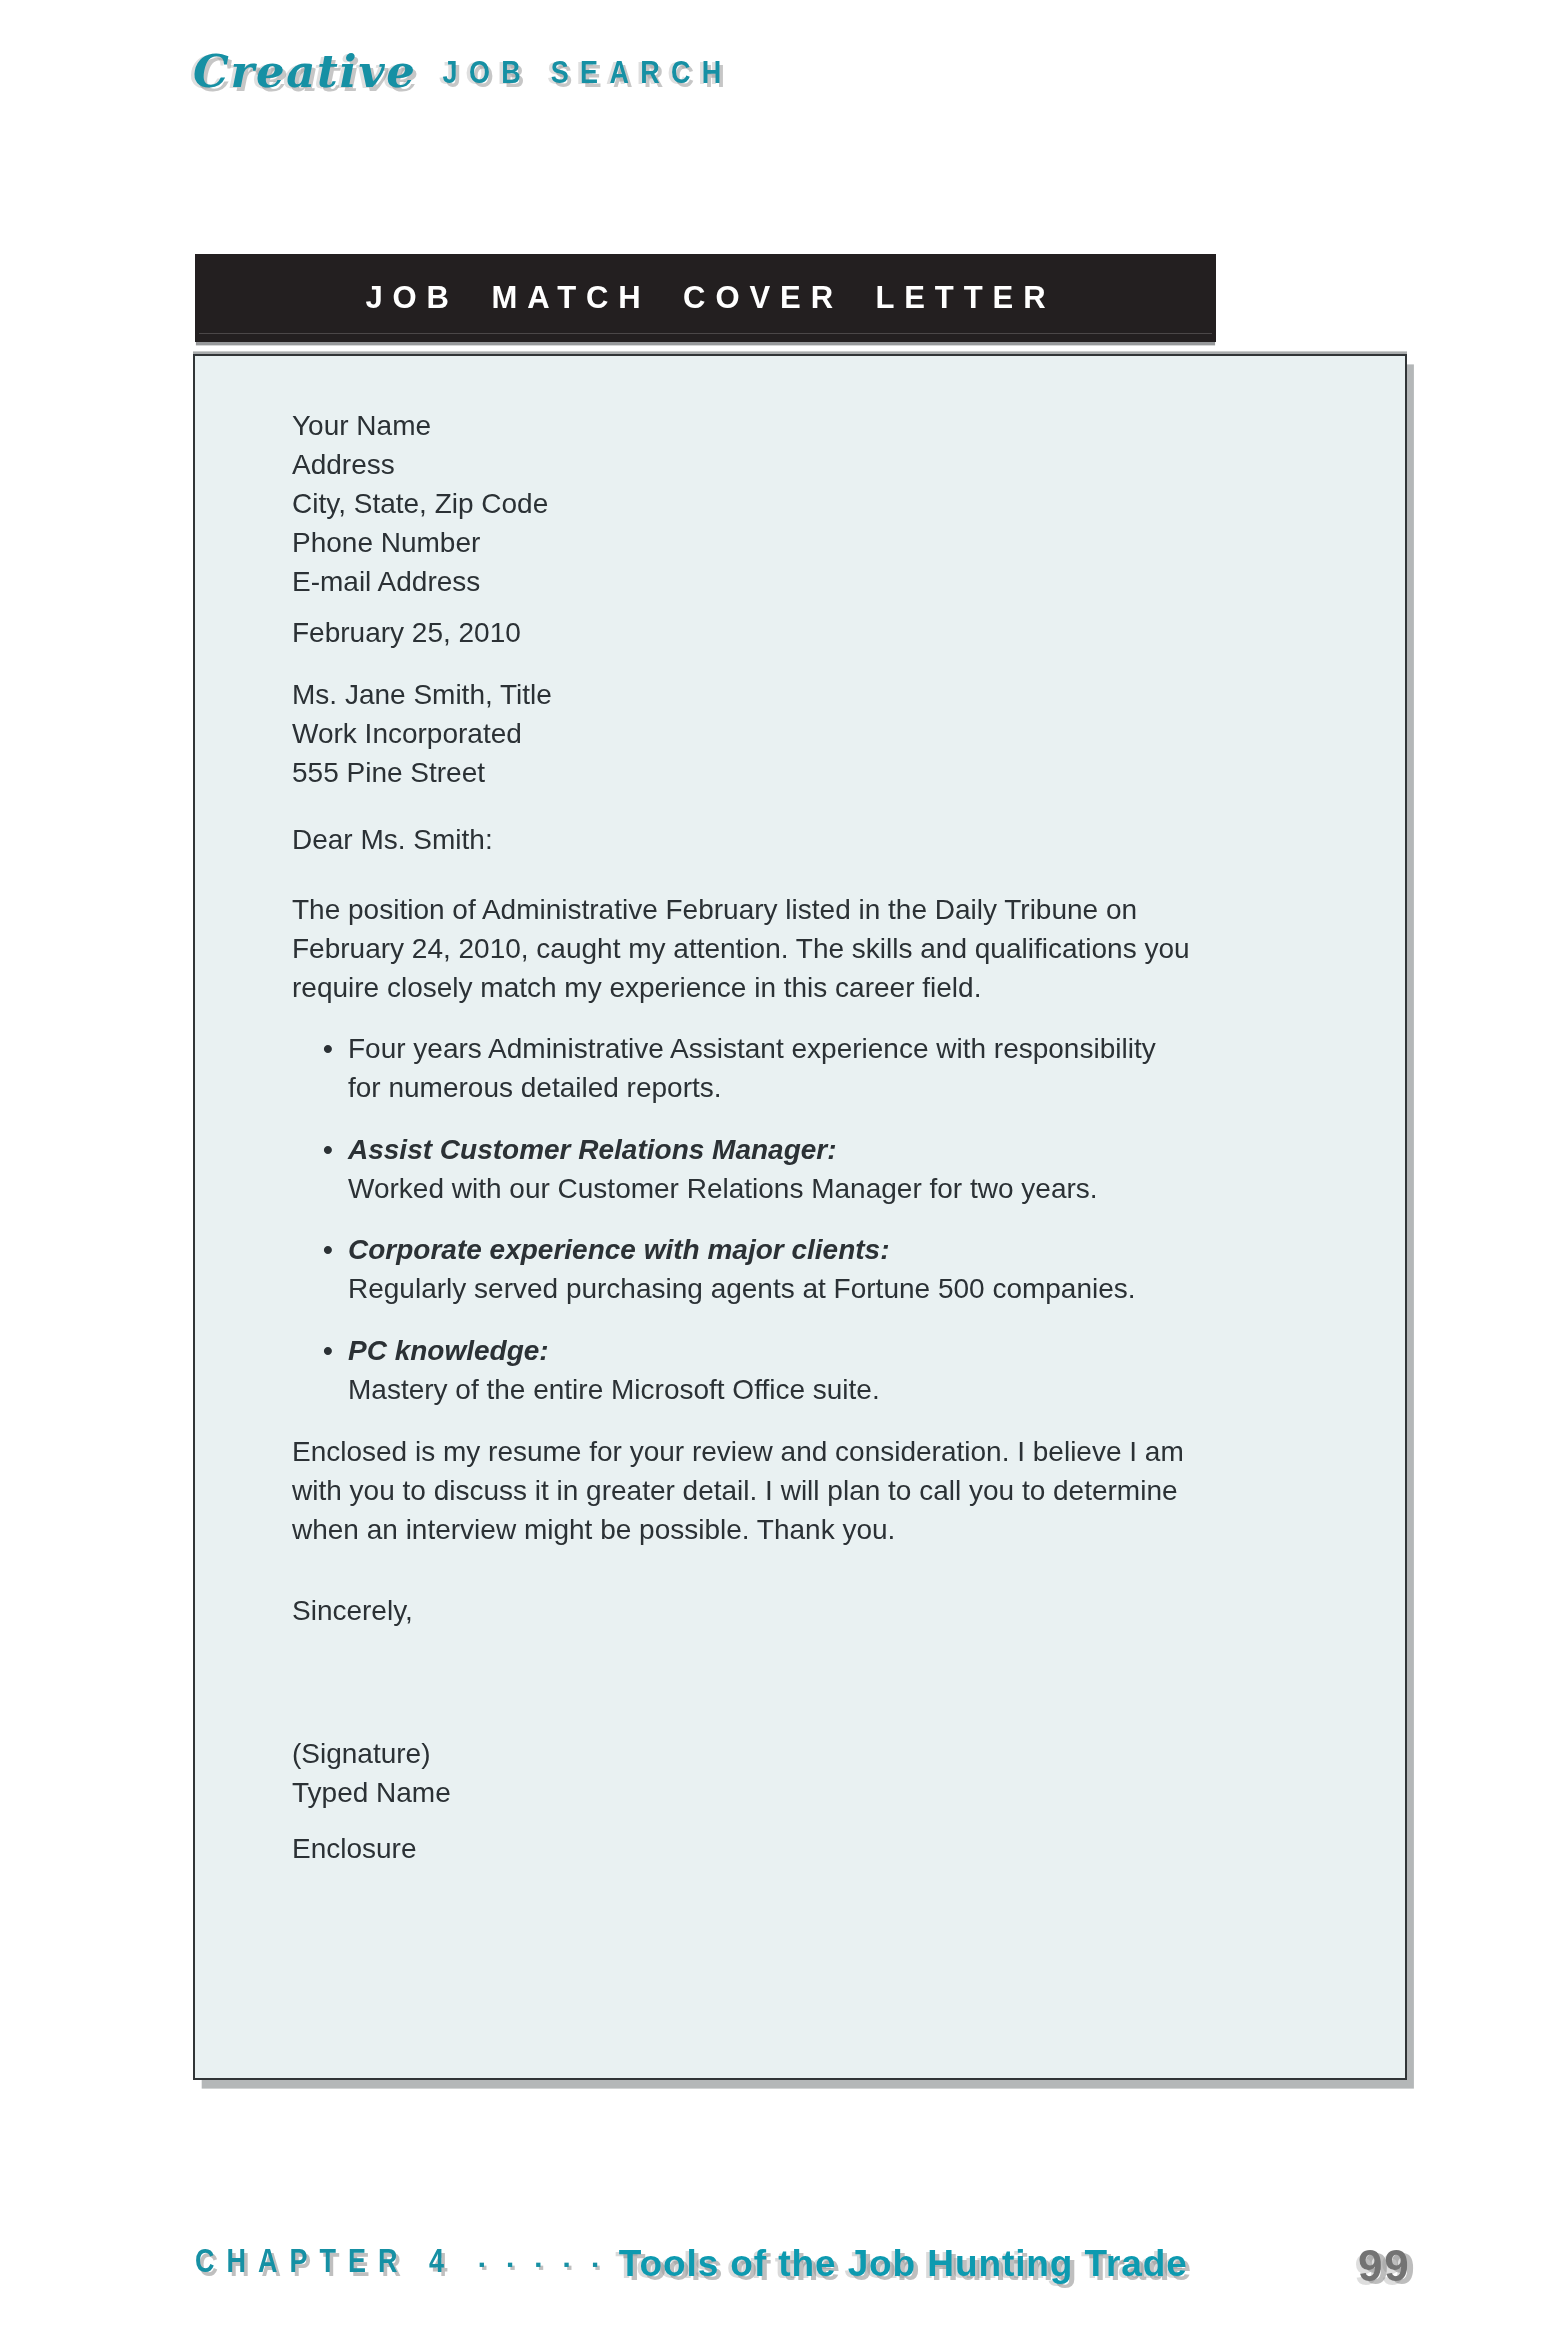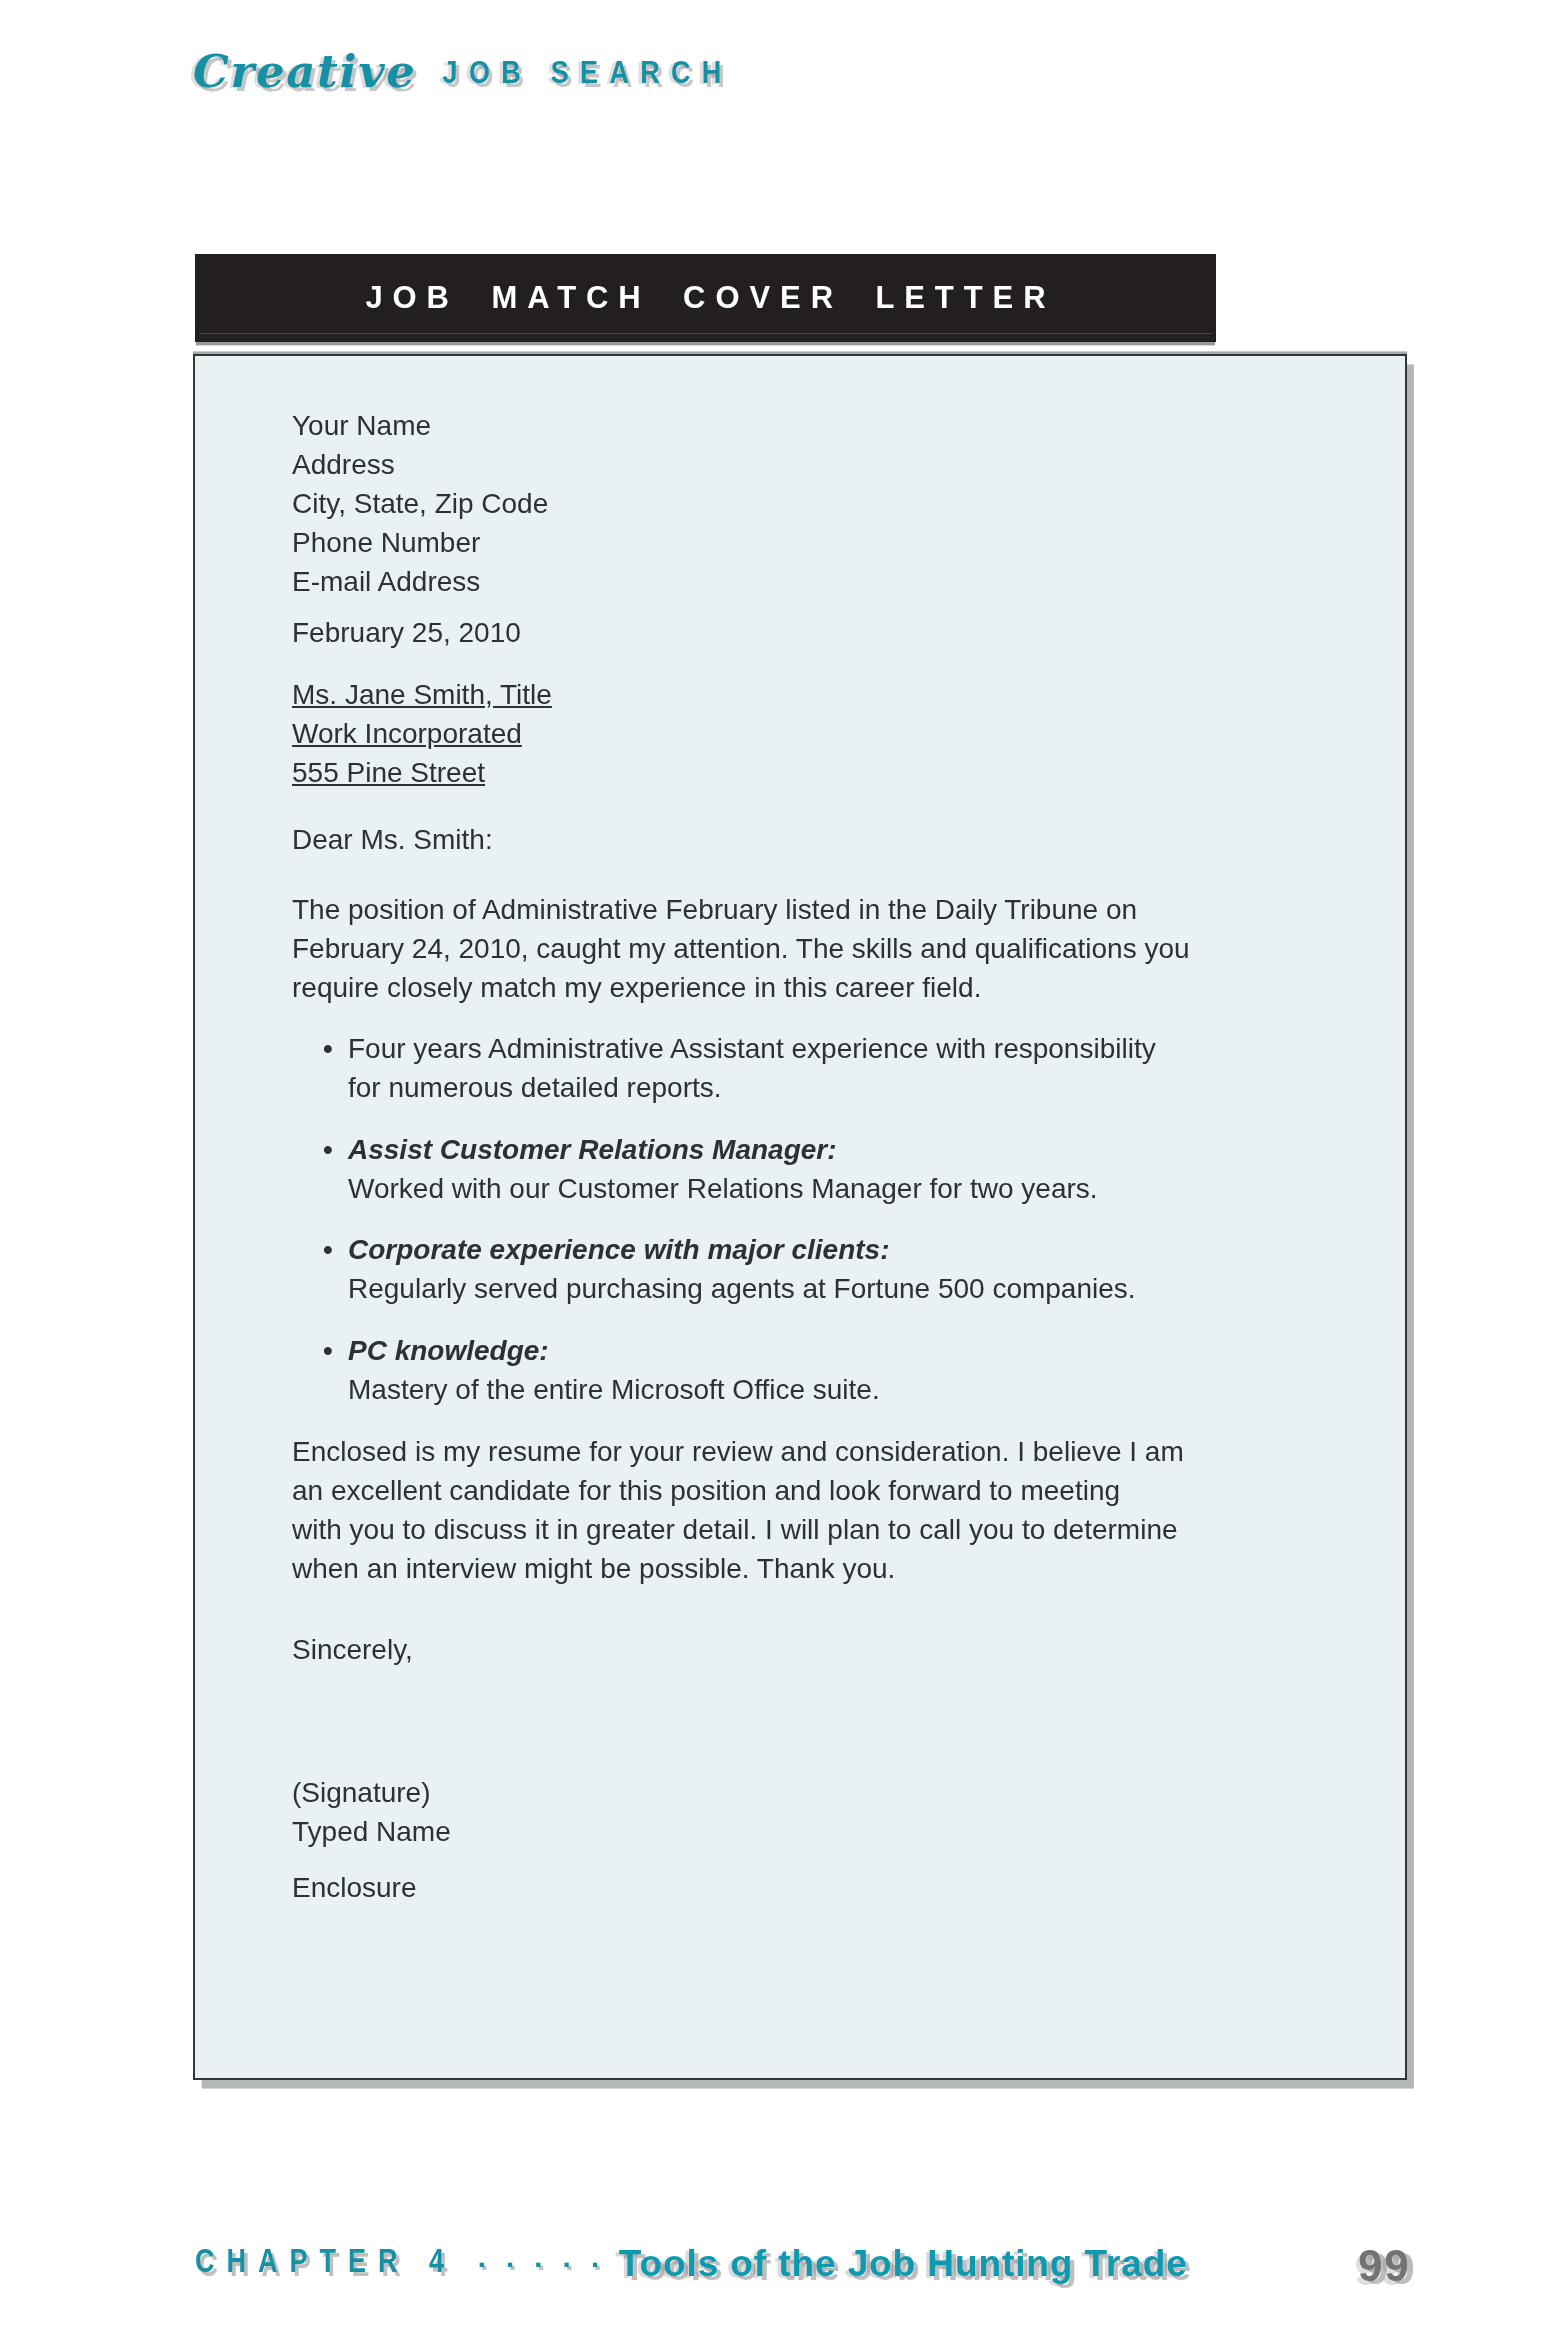--- a/index.html
+++ b/index.html
@@ -57,21 +57,21 @@
     background: #e9f1f2;
     border: 2.6px solid #313537;
     box-shadow: 7.8px 9.5px 0 -0.9px #b4b7b8, 0 -2.6px 0 0 #a9acad;
     padding: 50px 87px 0 97px;
     color: #2b3135;
     font-size: 28px; line-height: 39px;
   }
   .letter-panel .line { white-space: nowrap; }
   .sender-block   { margin-bottom: 12px; }
   .date-line      { margin-bottom: 22.6px; }
-  .recipient-block{ margin-bottom: 28px; text-decoration: underline; }
+  .recipient-block{ margin-bottom: 28px; }
   .salutation     { margin-bottom: 31px; }
   .paragraph      { margin-bottom: 22.6px; }
   .bullet-list { list-style: none; margin: 0 0 3.5px 0; padding: 0; }
   .bullet-item { position: relative; padding-left: 56px; margin: 22.6px 0; }
   .bullet-marker { position: absolute; left: 31px; top: 0; font-weight: bold; }
   .bullet-heading { font-weight: bold; font-style: italic; white-space: nowrap; }
   .valediction { margin-top: 42px; }
   .signature-block { margin-top: 104px; }
   .enclosure-note { margin-top: 17.3px; }
 
@@ -161,21 +161,20 @@
     </li>
     <li class="bullet-item">
       <span class="bullet-marker">•</span>
       <div class="bullet-heading">PC knowledge:</div>
       <div class="line">Mastery of the entire Microsoft Office suite.</div>
     </li>
   </ul>
 
   <div class="paragraph">
     <div class="line">Enclosed is my resume for your review and consideration. I believe I am</div>
-    <div class="line">an excellent candidate for this position and look forward to meeting</div>
     <div class="line">with you to discuss it in greater detail. I will plan to call you to determine</div>
     <div class="line">when an interview might be possible. Thank you.</div>
   </div>
 
   <div class="line valediction">Sincerely,</div>
 
   <div class="signature-block">
     <div class="line">(Signature)</div>
     <div class="line">Typed Name</div>
   </div>

